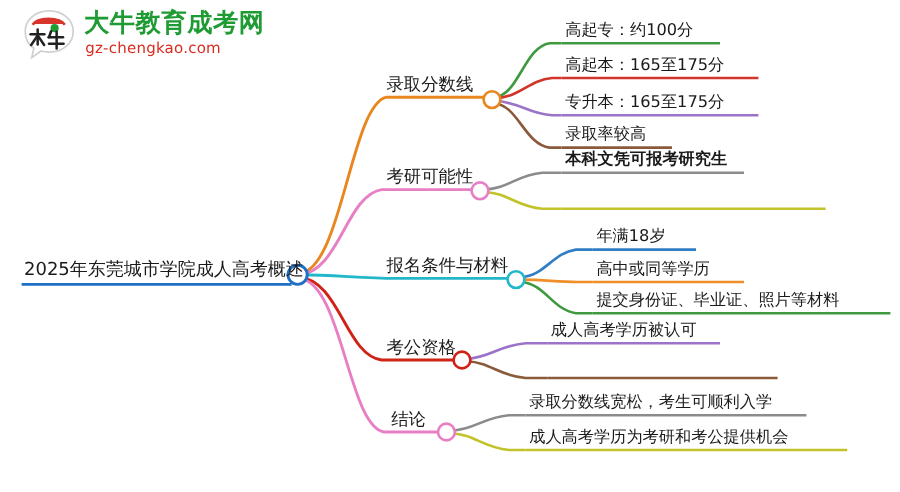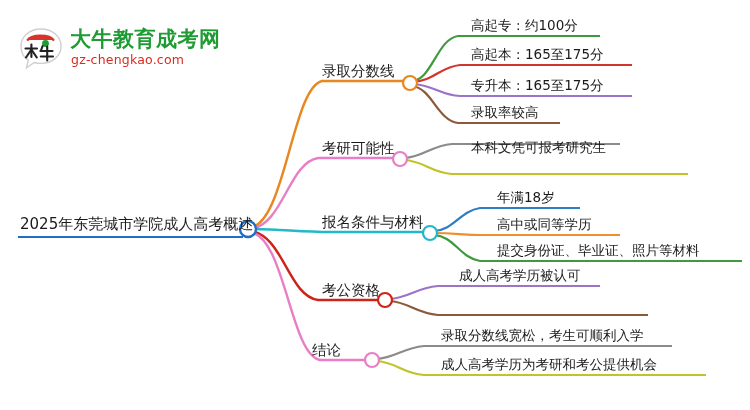--- a/index.html
+++ b/index.html
@@ -24,21 +24,21 @@
     position: absolute;
     left: 0; top: 0;
     width: 750px;
     height: 410px;
     pointer-events: none;
   }
   
   #logo-block {
     position: absolute;
     left: 18px;
-    top: 24px;
+    top: 4px;
     width: 220px;
     height: 52px;
   }
   #logo-mark {
     position: absolute;
     left: 0px;
     top: 3px;
     width: 46px;
     height: 44px;
   }
@@ -168,27 +168,27 @@
 
   <div class="node-label root-label" style="left:20px; top:215px;">2025年东莞城市学院成人高考概述</div>
 
   <div class="node-label lvl1-label" style="left:322px; top:62px;">录取分数线</div>
   <div class="node-label lvl2-label" style="left:471px; top:17px;">高起专：约100分</div>
   <div class="node-label lvl2-label" style="left:471px; top:46px;">高起本：165至175分</div>
   <div class="node-label lvl2-label" style="left:471px; top:77px;">专升本：165至175分</div>
   <div class="node-label lvl2-label" style="left:471px; top:104px;">录取率较高</div>
 
   <div class="node-label lvl1-label" style="left:322px; top:139px;">考研可能性</div>
-  <div class="node-label lvl2-label" style="left:471px; top:139px;">本科文凭可报考研究生</div>
+  <div class="node-label lvl2-label" style="left:471px; top:125px;font-weight:bold;">本科文凭可报考研究生</div>
 
   <div class="node-label lvl1-label" style="left:322px; top:213px;">报名条件与材料</div>
   <div class="node-label lvl2-label" style="left:497px; top:189px;">年满18岁</div>
   <div class="node-label lvl2-label" style="left:497px; top:216px;">高中或同等学历</div>
   <div class="node-label lvl2-label" style="left:497px; top:242px;">提交身份证、毕业证、照片等材料</div>
 
   <div class="node-label lvl1-label" style="left:322px; top:281px;">考公资格</div>
   <div class="node-label lvl2-label" style="left:459px; top:267px;">成人高考学历被认可</div>
 
-  <div class="node-label lvl1-label" style="left:312px; top:341px;">结论</div>
+  <div class="node-label lvl1-label" style="left:326px; top:341px;">结论</div>
   <div class="node-label lvl2-label" style="left:441px; top:327px;">录取分数线宽松，考生可顺利入学</div>
   <div class="node-label lvl2-label" style="left:441px; top:356px;">成人高考学历为考研和考公提供机会</div>
 
 </div>
 
 </body></html>

